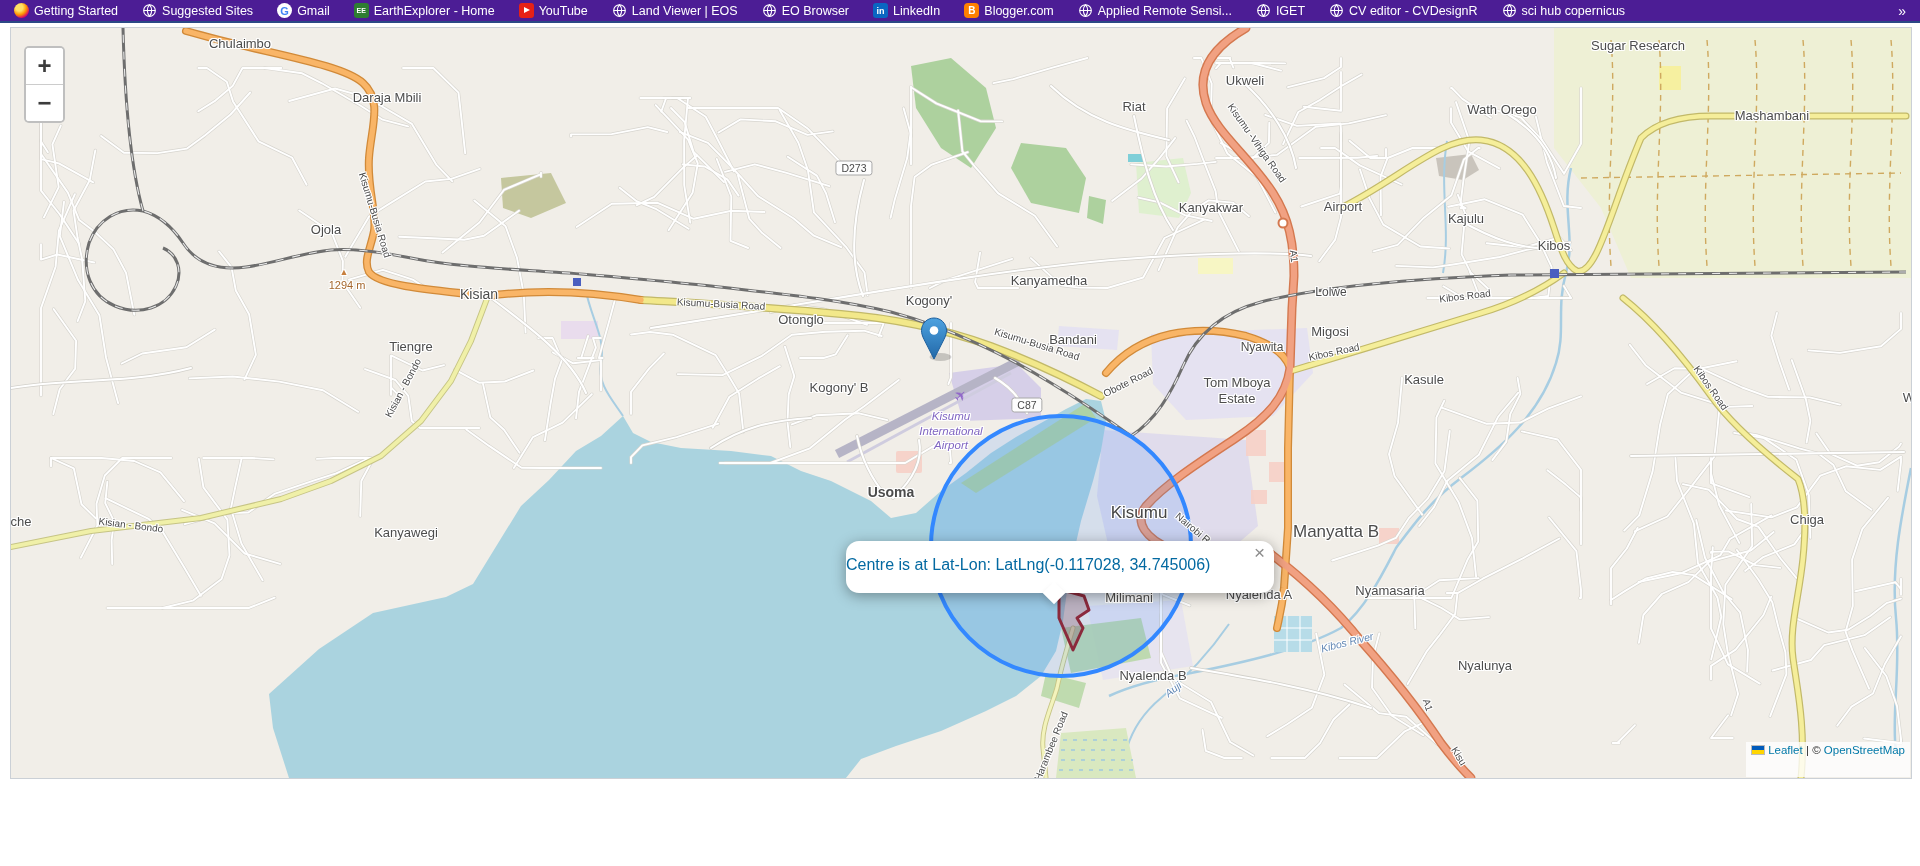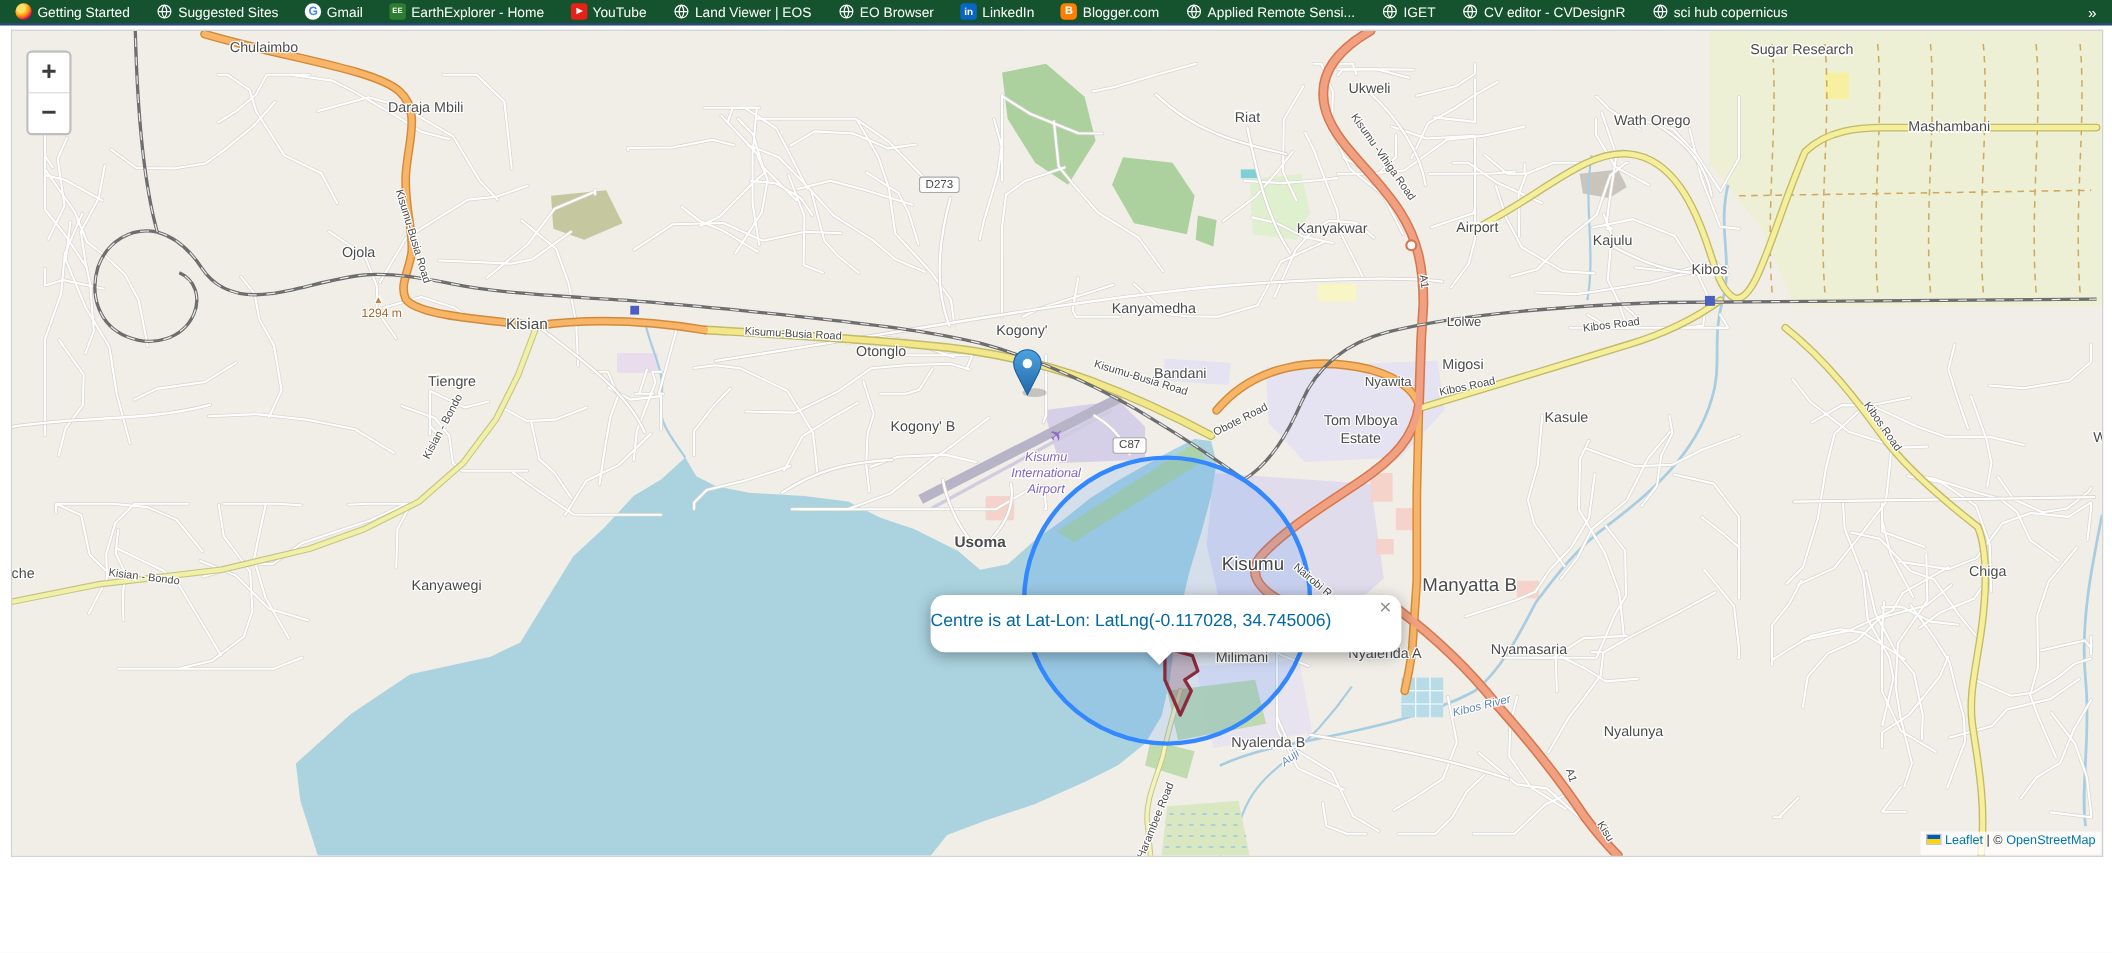--- a/index.html
+++ b/index.html
@@ -1,18 +1,18 @@
 <!DOCTYPE html>
 <html><head>
 <meta charset="utf-8">
 <style>
   html,body{margin:0;padding:0;background:#ffffff;width:1920px;height:866px;overflow:hidden;
     font-family:"Liberation Sans",sans-serif;}
   
-  .bookmarks-bar{height:21px;background:#14532d;border-bottom:2px solid #2b4885;
+  .bookmarks-bar{height:21px;background:#4c1d95;border-bottom:2px solid #2b4885;
     display:flex;align-items:center;padding:0 10px 0 14px;color:#fff;font-size:12.5px;white-space:nowrap;}
   .bm-item{display:flex;align-items:center;gap:5px;margin-right:24px;cursor:pointer;}
   .bm-item span.lbl{color:#fff;}
   .ic{width:15px;height:15px;display:inline-flex;align-items:center;justify-content:center;
     font-size:9px;font-weight:bold;border-radius:3px;flex:0 0 auto;}
   .ic svg{display:block}
   .ic.fx{border-radius:50%;background:radial-gradient(circle at 35% 30%,#ffe066 0 25%,#ff9500 50%,#d6006e 75%,#722e9a 100%);}
   .ic.g{background:#fff;border-radius:50%;color:#4285F4;font-size:11px;}
   .ic.ee{background:#2e7d32;color:#fff;font-size:7px;letter-spacing:0;}
   .ic.yt{background:#e62117;border-radius:3px;position:relative;}
@@ -36,21 +36,21 @@
     font-size:24px;font-weight:bold;color:#3c3c3c;background:#fff;cursor:pointer;}
   .zoom-btn.in{border-bottom:1px solid #ccc;}
   
   .popup{position:absolute;left:835px;top:513px;width:428px;height:52px;background:#fff;border-radius:13px;
     box-shadow:0 3px 14px rgba(0,0,0,0.35);z-index:30;}
   .popup .ptext{position:absolute;left:0;right:0;top:15px;text-align:left;font-size:16px;color:#0369a1;}
   .popup .pclose{position:absolute;top:2px;right:9px;font-size:19px;color:#8d8d8d;cursor:pointer;line-height:19px;}
   .popup .ptail{position:absolute;left:200px;top:44px;width:16px;height:16px;background:#fff;transform:rotate(45deg);
     box-shadow:3px 3px 6px rgba(0,0,0,0.12);}
   
-  .attribution{position:absolute;right:1px;bottom:1px;background:rgba(255,255,255,0.78);height:21px;line-height:17px;
+  .attribution{position:absolute;right:1px;bottom:1px;background:rgba(255,255,255,0.78);height:35px;line-height:17px;
     padding:0 5px;font-size:11.5px;color:#333;z-index:40;text-align:center;}
   .attribution a{color:#0078A8;text-decoration:none;cursor:pointer;}
   .flag{display:inline-block;width:12px;height:8px;vertical-align:-1px;margin-right:3px;
     background:linear-gradient(#005BBB 0 50%,#FFD500 50% 100%);border:1px solid #bbb;}
 </style>
 </head>
 <body>
 
 <div class="bookmarks-bar" id="bookmarks-bar">
 

